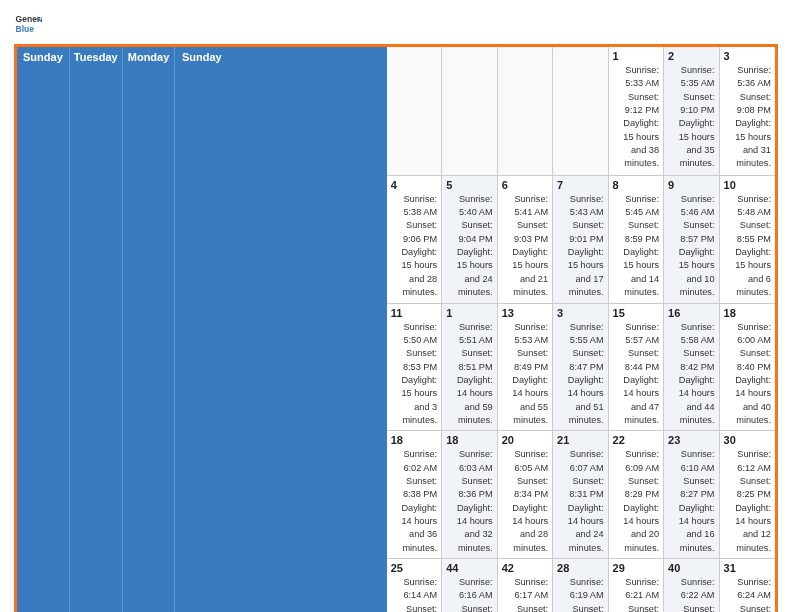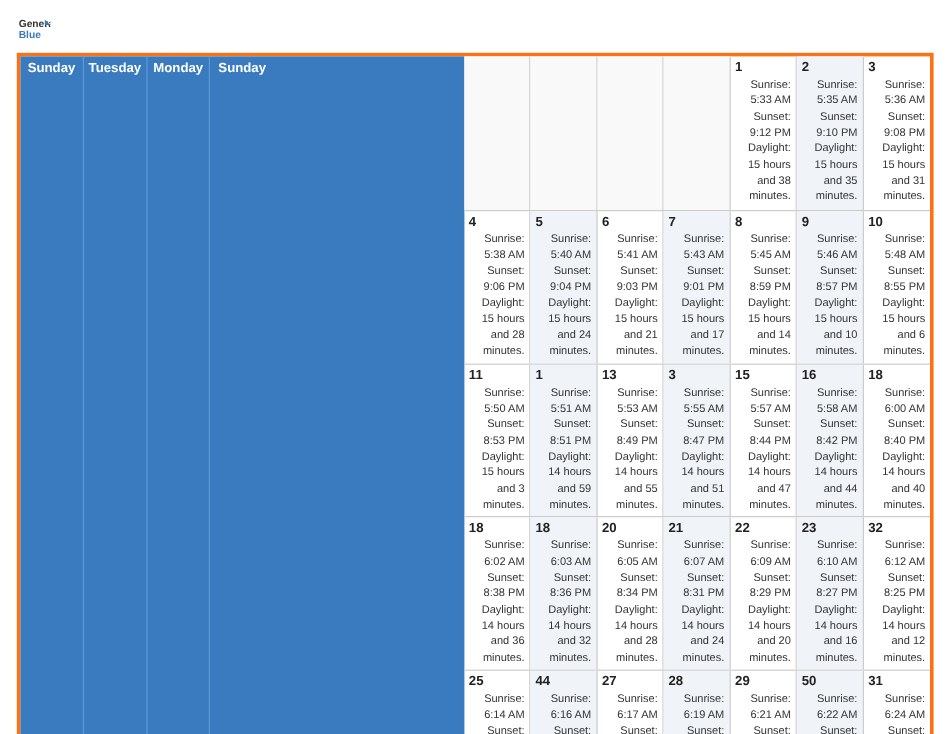--- a/index.html
+++ b/index.html
@@ -223,47 +223,47 @@
           </div>
           <div class="cal-cell">
             <div class="day-num">22</div>
             <div class="day-info">Sunrise: 6:09 AM<br>Sunset: 8:29 PM<br>Daylight: 14 hours<br>and 20 minutes.</div>
           </div>
           <div class="cal-cell shaded">
             <div class="day-num">23</div>
             <div class="day-info">Sunrise: 6:10 AM<br>Sunset: 8:27 PM<br>Daylight: 14 hours<br>and 16 minutes.</div>
           </div>
           <div class="cal-cell">
-            <div class="day-num">32</div>
+            <div class="day-num">30</div>
             <div class="day-info">Sunrise: 6:12 AM<br>Sunset: 8:25 PM<br>Daylight: 14 hours<br>and 12 minutes.</div>
           </div>
         </div>
         <div class="cal-week">
           <div class="cal-cell">
             <div class="day-num">25</div>
             <div class="day-info">Sunrise: 6:14 AM<br>Sunset: 8:22 PM<br>Daylight: 14 hours<br>and 8 minutes.</div>
           </div>
           <div class="cal-cell shaded">
             <div class="day-num">44</div>
             <div class="day-info">Sunrise: 6:16 AM<br>Sunset: 8:20 PM<br>Daylight: 14 hours<br>and 4 minutes.</div>
           </div>
           <div class="cal-cell">
-            <div class="day-num">27</div>
+            <div class="day-num">42</div>
             <div class="day-info">Sunrise: 6:17 AM<br>Sunset: 8:18 PM<br>Daylight: 14 hours<br>and 0 minutes.</div>
           </div>
           <div class="cal-cell shaded">
             <div class="day-num">28</div>
             <div class="day-info">Sunrise: 6:19 AM<br>Sunset: 8:15 PM<br>Daylight: 13 hours<br>and 56 minutes.</div>
           </div>
           <div class="cal-cell">
             <div class="day-num">29</div>
             <div class="day-info">Sunrise: 6:21 AM<br>Sunset: 8:13 PM<br>Daylight: 13 hours<br>and 52 minutes.</div>
           </div>
           <div class="cal-cell shaded">
-            <div class="day-num">50</div>
+            <div class="day-num">40</div>
             <div class="day-info">Sunrise: 6:22 AM<br>Sunset: 8:11 PM<br>Daylight: 13 hours<br>and 48 minutes.</div>
           </div>
           <div class="cal-cell">
             <div class="day-num">31</div>
             <div class="day-info">Sunrise: 6:24 AM<br>Sunset: 8:08 PM<br>Daylight: 13 hours<br>and 44 minutes.</div>
           </div>
         </div>
       </div>
   </div>
 

